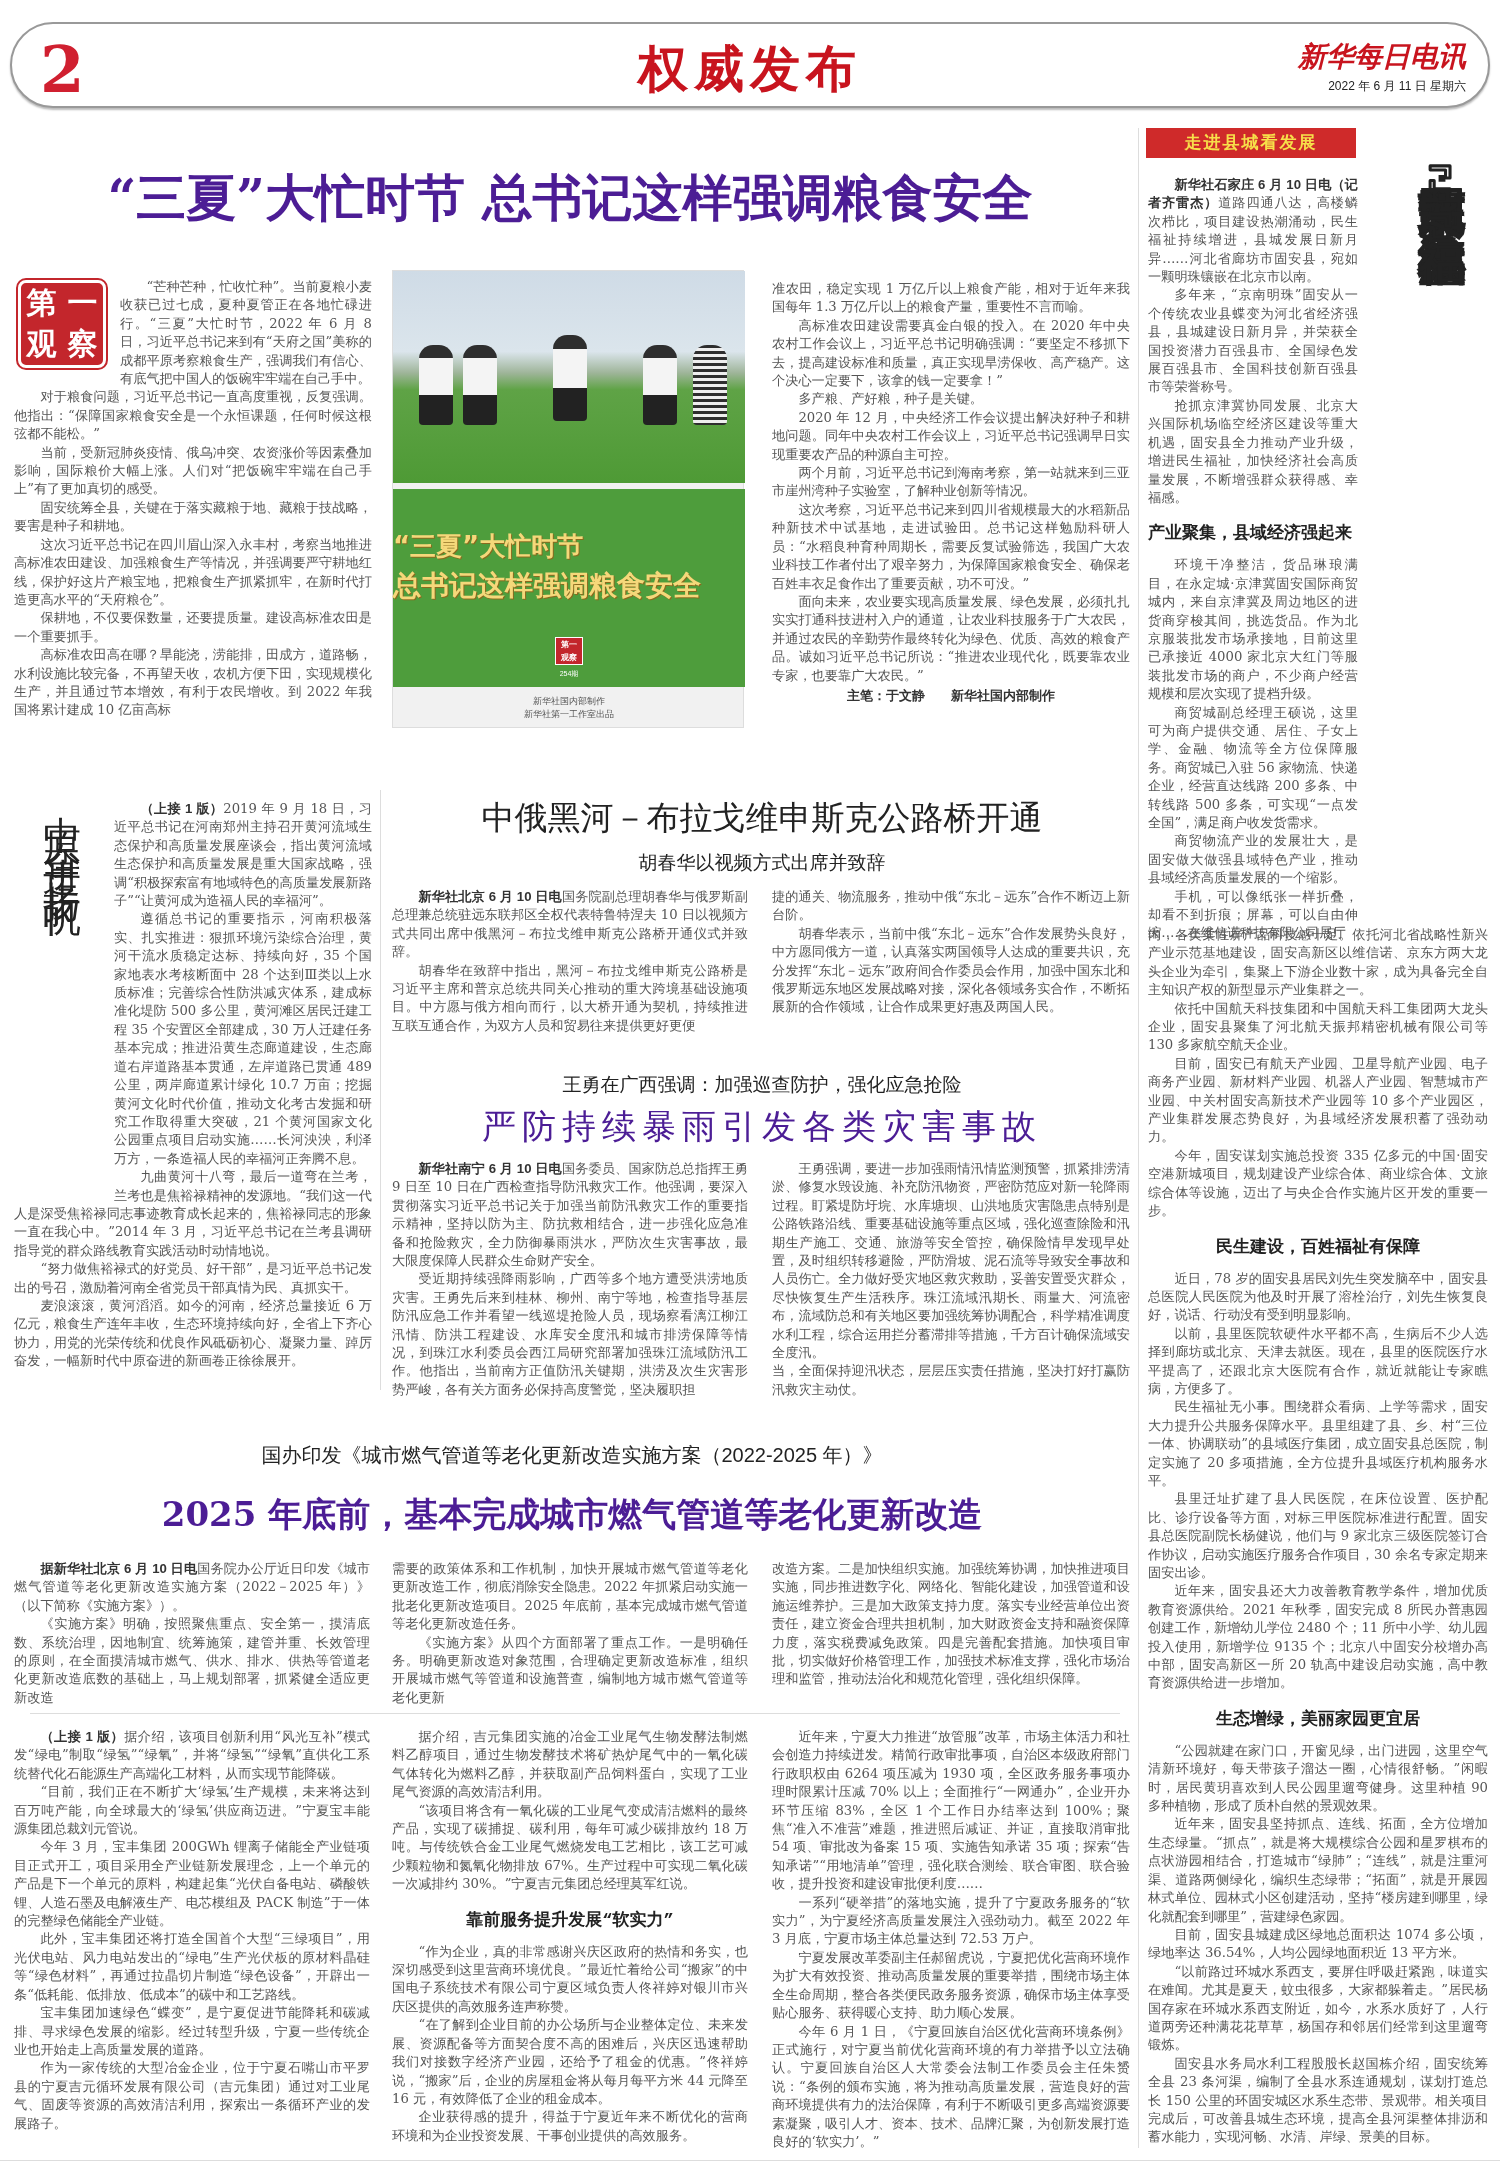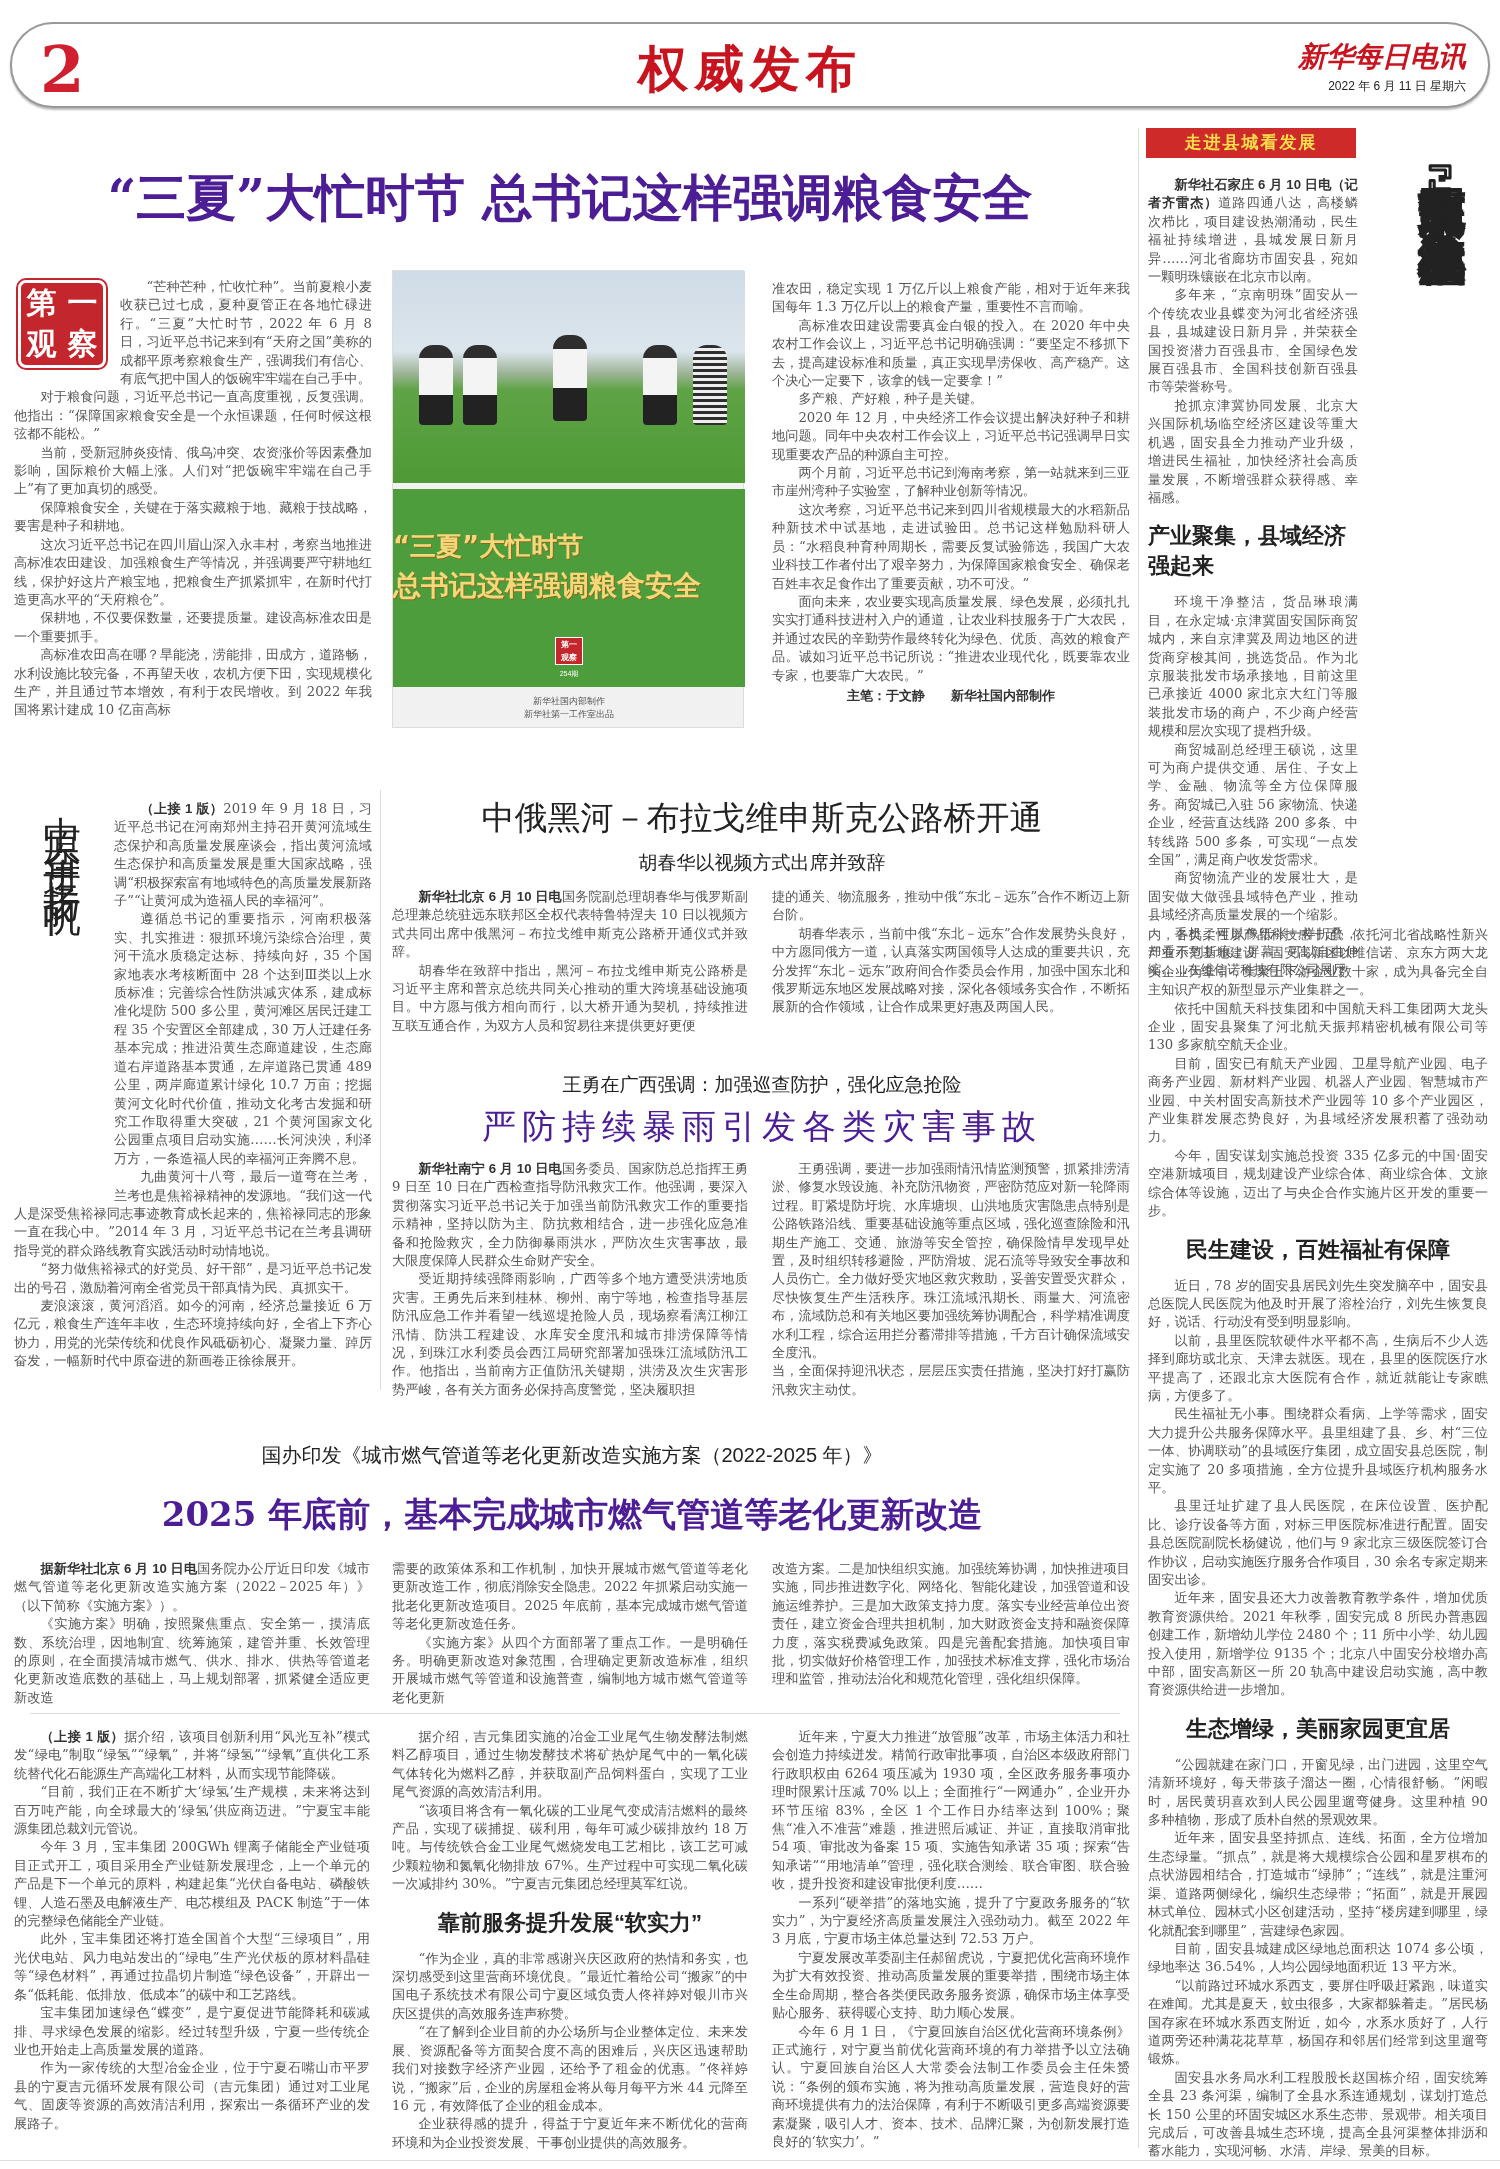--- a/index.html
+++ b/index.html
@@ -10,21 +10,21 @@
 .pagenum{left:28px;top:8px;font-family:"DejaVu Serif",serif;font-weight:bold;font-size:64px;color:#d02030}
 .section-title{left:0;right:0;top:12px;text-align:center;font-family:"DejaVu Serif",serif;font-weight:bold;font-size:50px;color:#c8141e;letter-spacing:6px}
 .brand{right:22px;top:14px;text-align:right}
 .brand-name{font-family:"DejaVu Serif",serif;font-weight:bold;font-size:28px;color:#c8141e;font-style:italic}
 .brand-date{font-family:"Liberation Sans",sans-serif;font-size:12px;color:#222;margin-top:2px}
 .p{font-family:"DejaVu Serif",serif;font-size:13.2px;line-height:18.4px;color:#555;text-align:justify;text-indent:2em}
 .p.noind{text-indent:0}
 .lead{font-family:"Liberation Sans",sans-serif;font-weight:bold;color:#333}
 .h-big{font-family:"DejaVu Serif",serif;font-weight:bold;color:#4c1d95;text-align:center;white-space:nowrap}
 .h-sans{font-family:"Liberation Sans","DejaVu Sans",sans-serif;color:#222;text-align:center;white-space:nowrap}
-.sub-h{font-family:Liberation Sans, sans-serif;font-weight:bold;font-size:22px;color:#222;text-align:center;margin:14px 0 12px}
+.sub-h{font-family:Liberation Mono, monospace;font-weight:bold;font-size:17px;color:#222;text-align:center;margin:14px 0 12px}
 .seal{width:88px;height:88px;background:#c3262c;border-radius:8px;border:3px solid #fff;outline:2px solid #c3262c;display:grid;grid-template-columns:1fr 1fr;grid-template-rows:1fr 1fr;color:#fff;font-weight:bold;font-size:30px;text-align:center;line-height:40px}
 .poster{left:392px;top:270px;width:352px;height:458px;background:#f1f1f1;border:1px solid #ddd}
 .poster-photo{left:0;top:0;width:352px;height:212px;background:linear-gradient(#cfdbe6 0%,#dbe5ec 38%,#9fb59a 48%,#5fa346 56%,#4e9a35 100%)}
 .person{position:absolute;bottom:58px;width:34px;height:80px;border-radius:14px 14px 4px 4px;background:linear-gradient(#2e2e2e 0 16%,#f4f4f4 16% 62%,#222 62% 100%)}
 .poster-green{left:0;top:218px;width:352px;height:198px;background:#4e9d3c}
 .poster-title{left:0;right:0;text-align:left;font-family:"DejaVu Sans",sans-serif;font-weight:bold;color:#f5d87a;text-shadow:1px 1px 0 #8a6a1e}
 .poster-seal{left:162px;top:148px;width:28px;height:28px;background:#c3262c;color:#fff;font-size:8px;line-height:13px;text-align:center;font-weight:bold;border:1px solid #fff}
 .poster-foot{left:0;top:416px;width:352px;height:42px;text-align:center;font-family:"Liberation Sans",sans-serif;font-size:9px;color:#555;line-height:13px;padding-top:8px}
 .red-tag{left:1146px;top:128px;width:210px;height:30px;background:#cf2a2a;color:#f7e04a;font-family:"Liberation Sans",sans-serif;font-weight:bold;font-size:17px;text-align:center;line-height:30px;letter-spacing:2px}
 .vert-title{left:1398px;top:150px;width:70px;font-family:"DejaVu Serif",serif;font-weight:bold;font-size:48px;line-height:50px;color:#222;writing-mode:vertical-rl;text-orientation:upright}
@@ -50,21 +50,21 @@
 <div class="abs" style="left:14px;top:278px;width:358px">
   <div class="seal" style="float:left;margin:2px 14px 6px 4px">
     <span>第</span>
       <span>一</span>
       <span>观</span>
       <span>察</span>
   </div>
   <p class="p">“芒种芒种，忙收忙种”。当前夏粮小麦收获已过七成，夏种夏管正在各地忙碌进行。“三夏”大忙时节，2022 年 6 月 8 日，习近平总书记来到有“天府之国”美称的成都平原考察粮食生产，强调我们有信心、有底气把中国人的饭碗牢牢端在自己手中。</p>
   <p class="p">对于粮食问题，习近平总书记一直高度重视，反复强调。他指出：“保障国家粮食安全是一个永恒课题，任何时候这根弦都不能松。”</p>
   <p class="p">当前，受新冠肺炎疫情、俄乌冲突、农资涨价等因素叠加影响，国际粮价大幅上涨。人们对“把饭碗牢牢端在自己手上”有了更加真切的感受。</p>
-  <p class="p">保障粮食安全，关键在于落实藏粮于地、藏粮于技战略，要害是种子和耕地。</p>
+  <p class="p">固安统筹全县，关键在于落实藏粮于地、藏粮于技战略，要害是种子和耕地。</p>
   <p class="p">这次习近平总书记在四川眉山深入永丰村，考察当地推进高标准农田建设、加强粮食生产等情况，并强调要严守耕地红线，保护好这片产粮宝地，把粮食生产抓紧抓牢，在新时代打造更高水平的“天府粮仓”。</p>
   <p class="p">保耕地，不仅要保数量，还要提质量。建设高标准农田是一个重要抓手。</p>
   <p class="p">高标准农田高在哪？旱能浇，涝能排，田成方，道路畅，水利设施比较完备，不再望天收，农机方便下田，实现规模化生产，并且通过节本增效，有利于农民增收。到 2022 年我国将累计建成 10 亿亩高标</p>
 </div>
 
 <div class="abs poster">
   <div class="abs poster-photo">
     <div class="person" style="left:26px"></div>
     <div class="person" style="left:70px"></div>
     <div class="person" style="left:160px;bottom:62px;height:86px"></div>

